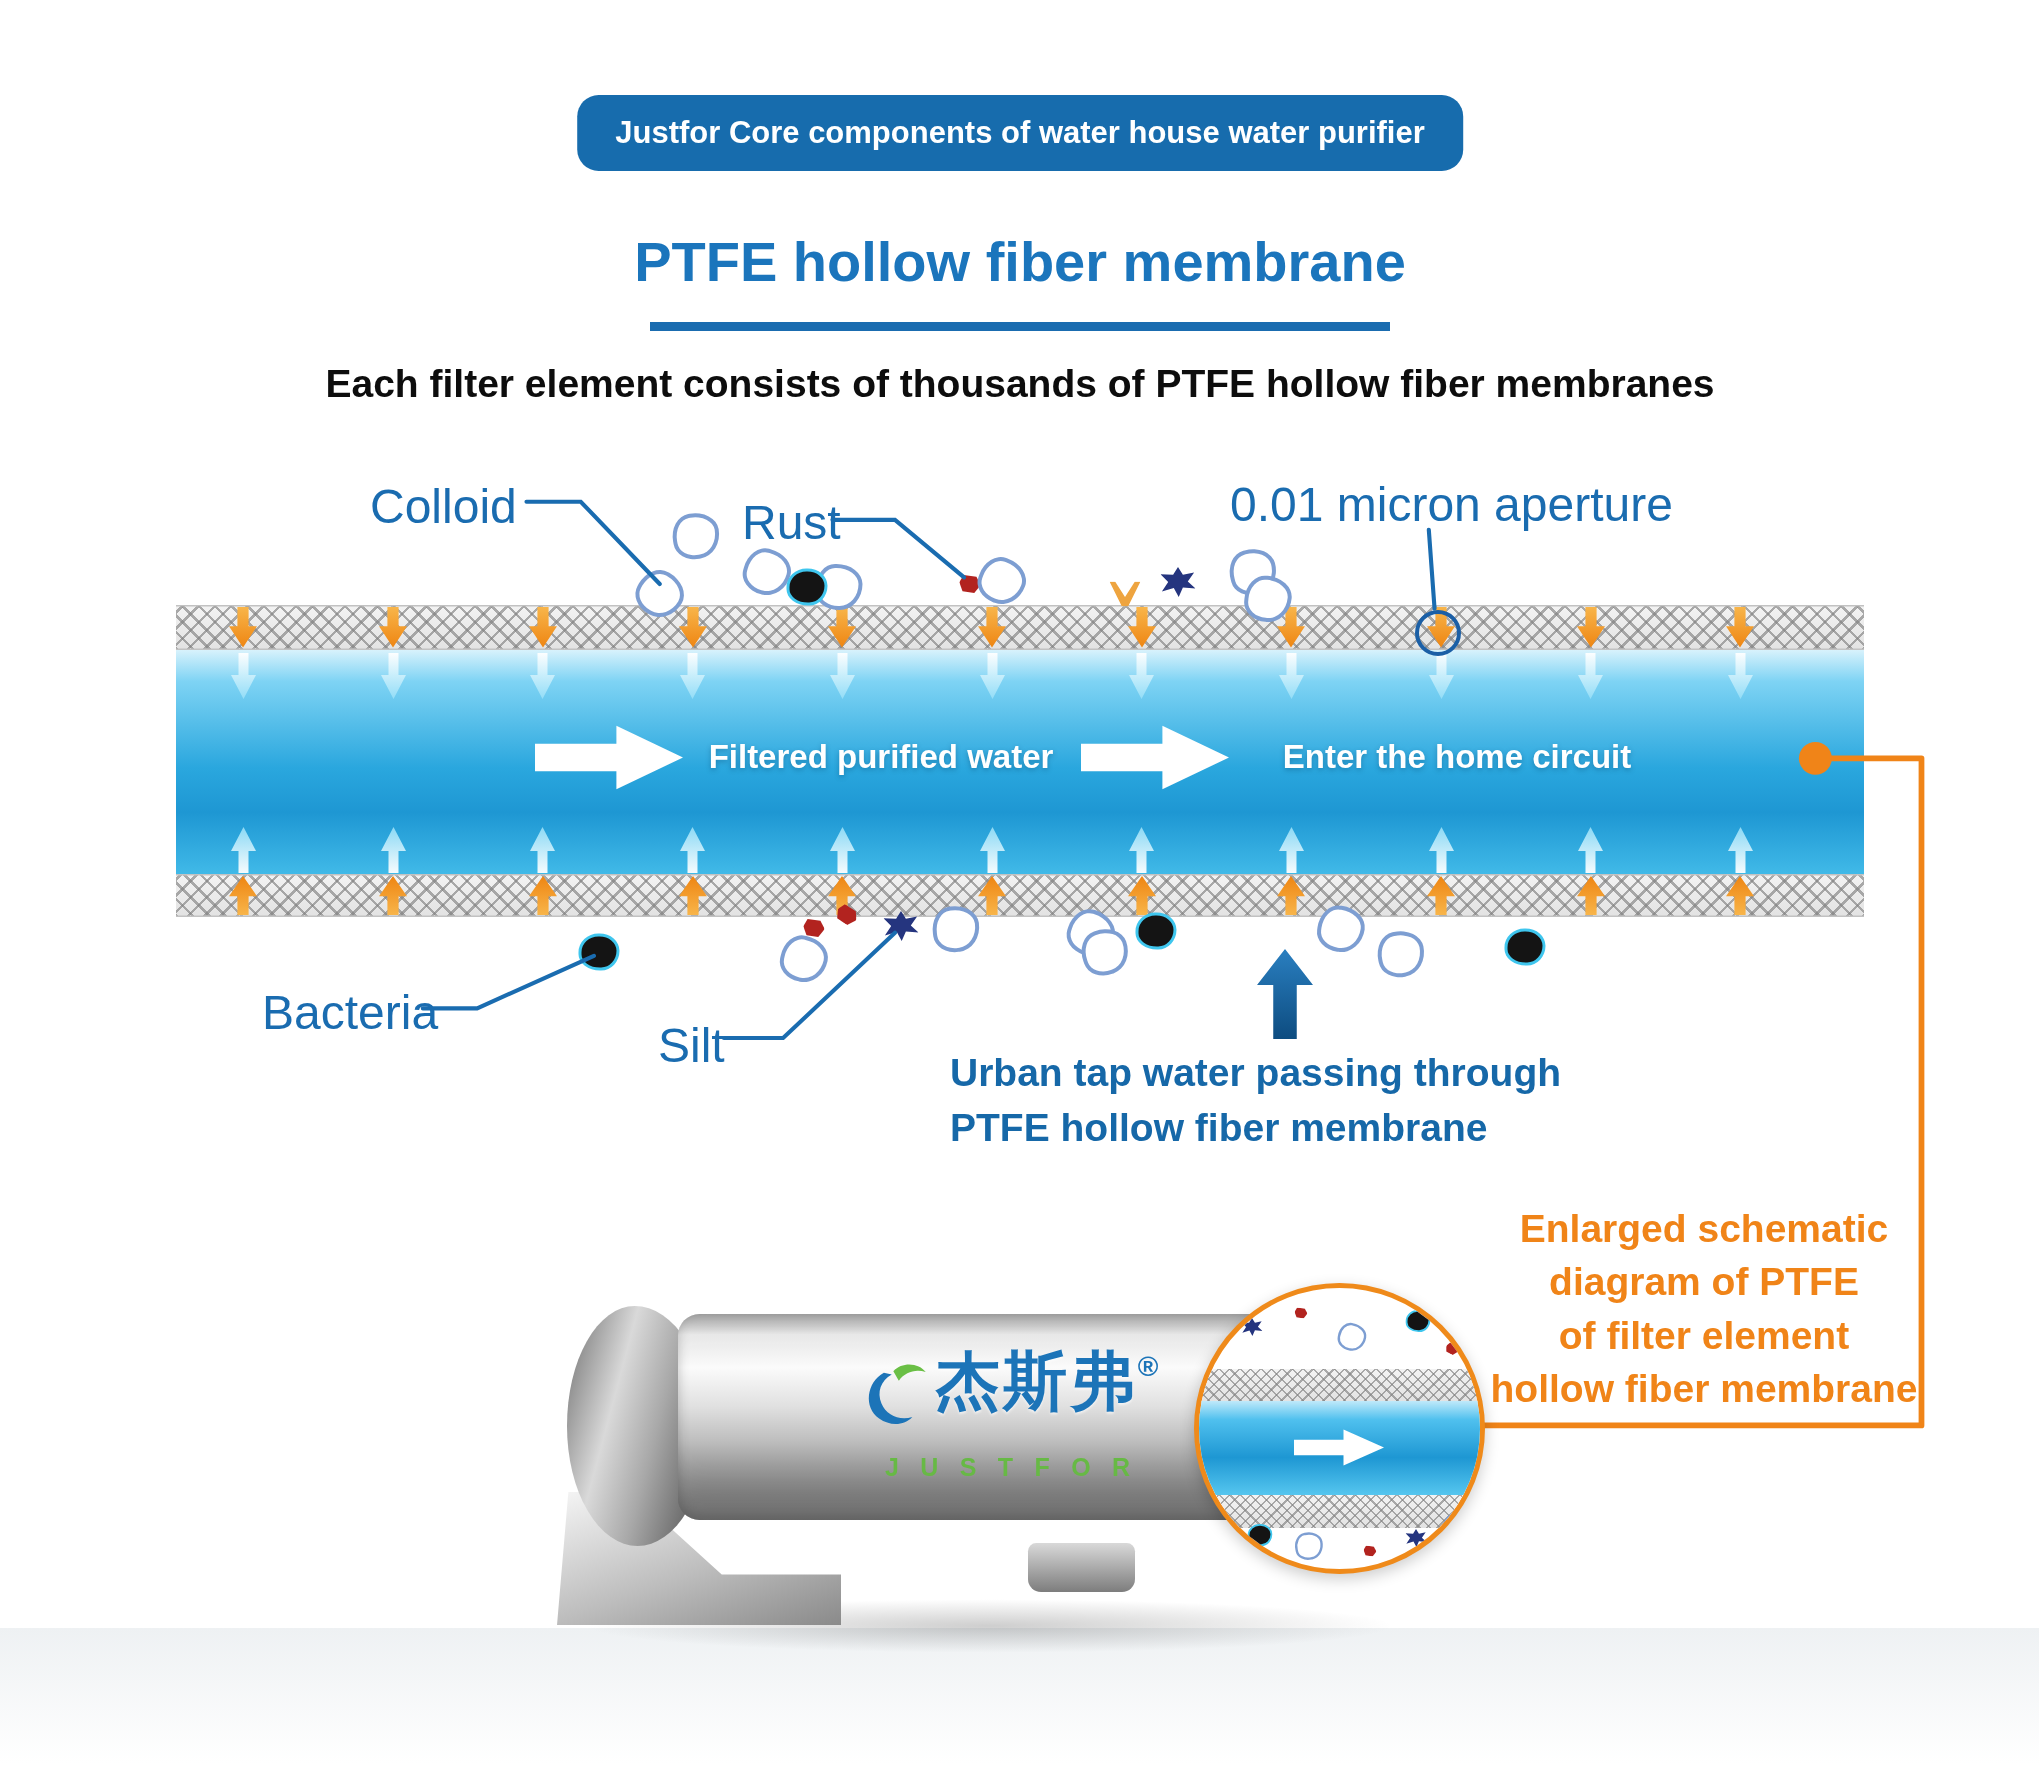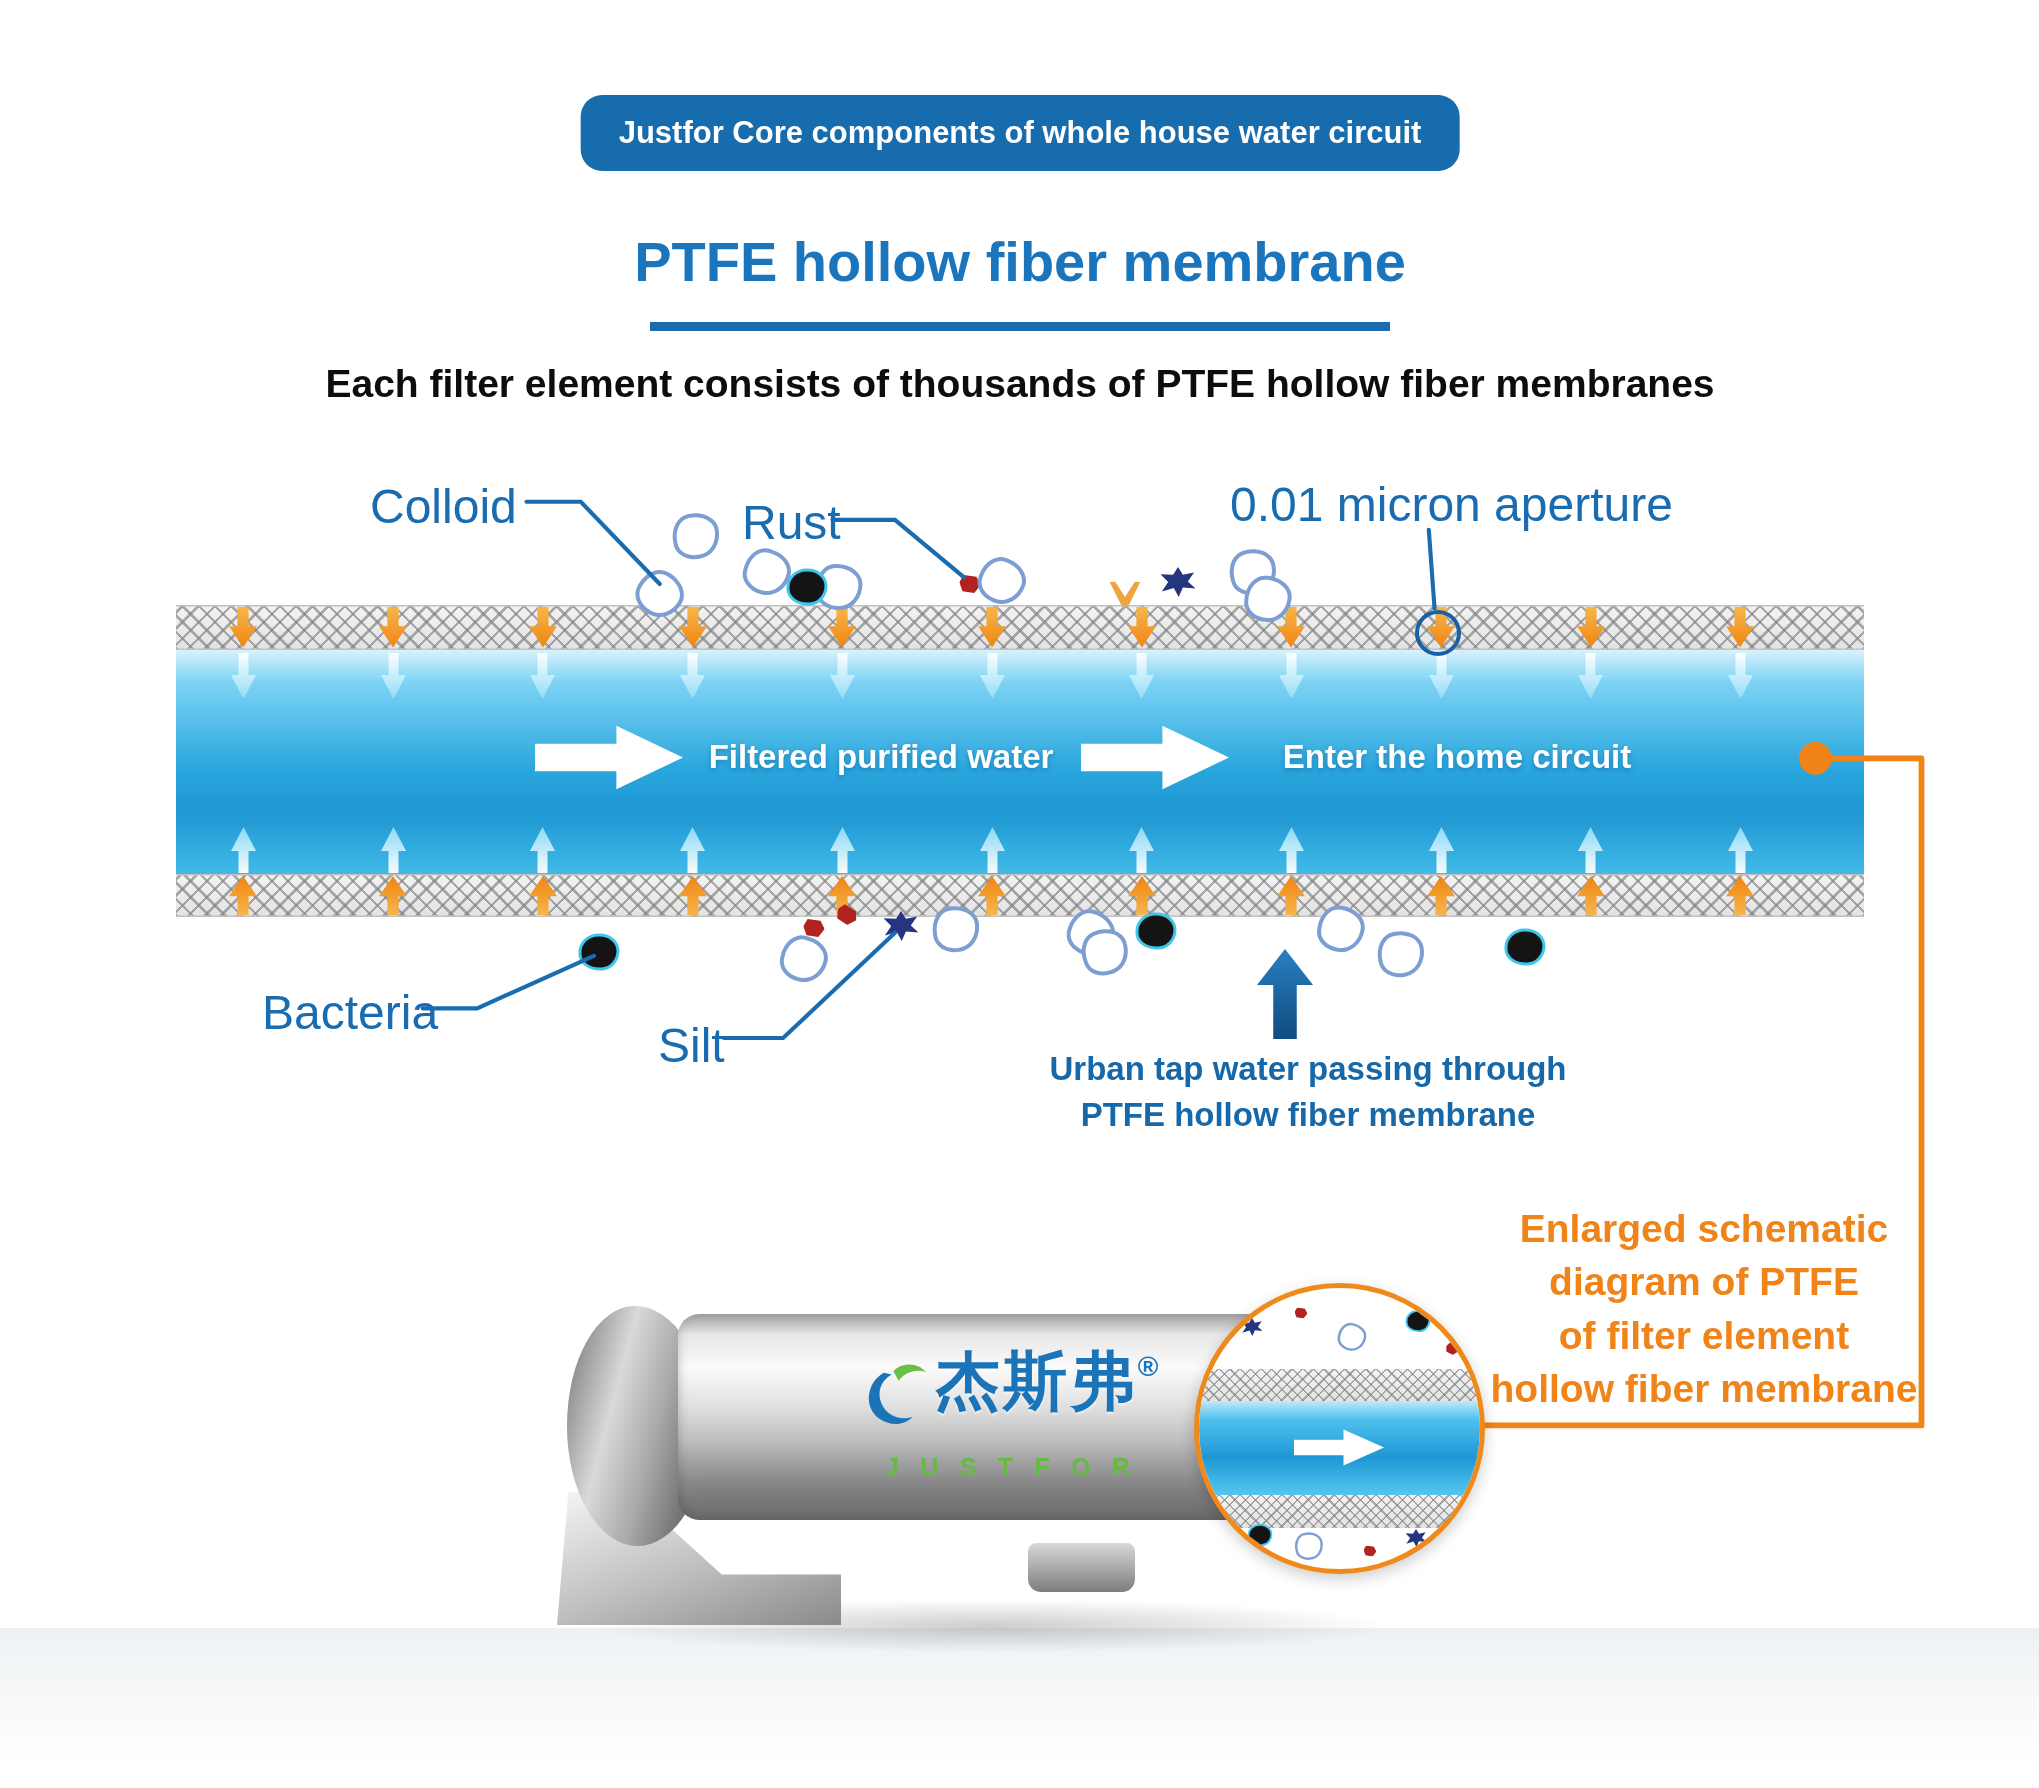--- a/index.html
+++ b/index.html
@@ -57,21 +57,21 @@
   .dlabel{position:absolute;color:#1a6cb0;font-size:48px;font-weight:normal;z-index:7;white-space:nowrap;}
   .overlay{position:absolute;left:0;top:0;z-index:5;pointer-events:none;}
   .lead{fill:none;stroke:#1a6cb0;stroke-width:5;stroke-linecap:round;}
   .lead-orange{fill:none;stroke:#f08418;stroke-width:7;stroke-linejoin:round;}
   .aperture-ring{position:absolute;left:1415px;top:610px;width:38px;height:38px;z-index:4;
         border:4.1px solid #1b5fa6;border-radius:50%;}
 
   .tap-arrow{position:absolute;left:1257px;top:949px;width:56px;height:90px;z-index:4;
         background:linear-gradient(180deg,#2a7fc0,#0d4c80);
         clip-path:polygon(50% 0,100% 40%,71% 40%,71% 100%,29% 100%,29% 40%,0 40%);}
-  .tap-caption{position:absolute;text-align:center;color:#1668a8;font-size:33px;
+  .tap-caption{position:absolute;color:#1668a8;font-size:39px;
         font-weight:bold;line-height:1.4;z-index:7;}
 
   
   .product{position:absolute;left:567px;top:1298px;width:884px;height:378px;z-index:3;}
   .p-shadow{position:absolute;left:16.4px;top:301px;width:814px;height:54px;border-radius:50%;
         background:radial-gradient(ellipse at center, rgba(60,60,60,.25), rgba(60,60,60,0) 70%);}
   .p-stand{position:absolute;left:-10px;top:194px;width:284px;height:133px;
         background:linear-gradient(160deg,#f5f5f5,#bdbdbd 55%,#8a8a8a);
         clip-path:polygon(4% 0,26% 0,58% 62%,100% 62%,100% 100%,0 100%);}
   .p-foot{position:absolute;left:461px;top:245px;width:107px;height:49px;border-radius:8.2px 8.2px 13px 13px;
@@ -111,21 +111,21 @@
   .floor{position:absolute;left:0;top:1628px;width:100%;height:160px;
         background:linear-gradient(180deg,#eef1f3,#ffffff 85%);z-index:1;}
 </style>
 </head>
 <body>
 
 <div class="page">
 
   <div class="floor"></div>
 
-  <div class="badge">Justfor Core components of whole house water circuit</div>
+  <div class="badge">Justfor Core components of water house water purifier</div>
   <div class="title">PTFE hollow fiber membrane</div>
   <div class="title-underline"></div>
   <div class="subtitle">Each filter element consists of thousands of PTFE hollow fiber membranes</div>
 
   <div class="tube" id="tube">
     <div class="band band-top"></div>
     <div class="water">
       <div class="flow-arrow" style="left:433px"></div>
       <div class="flow-text" style="left:705px">Filtered purified water</div>
       <div class="flow-arrow" style="left:979px"></div>

